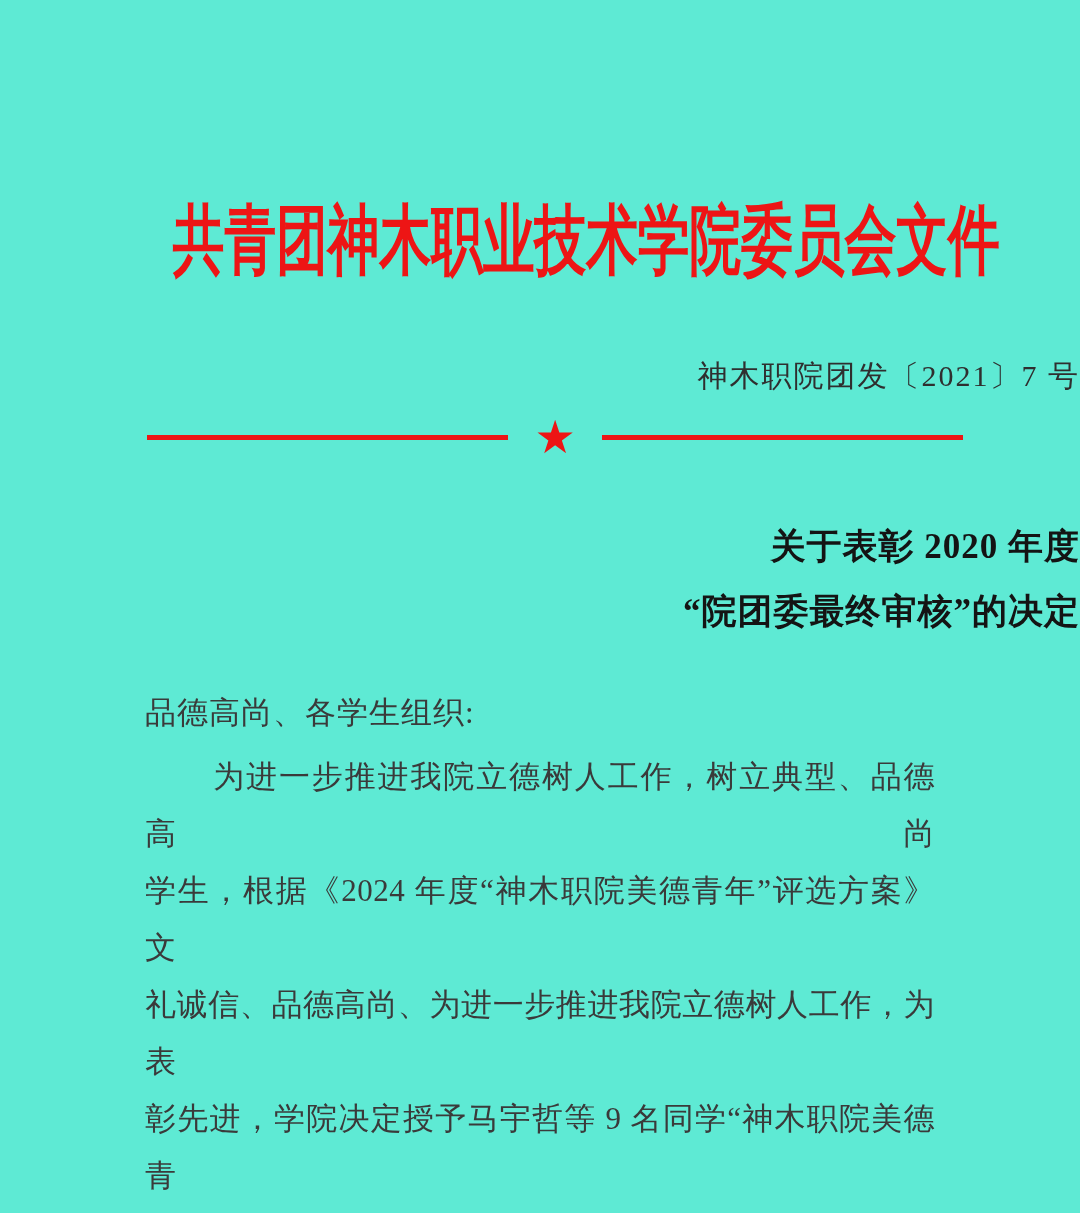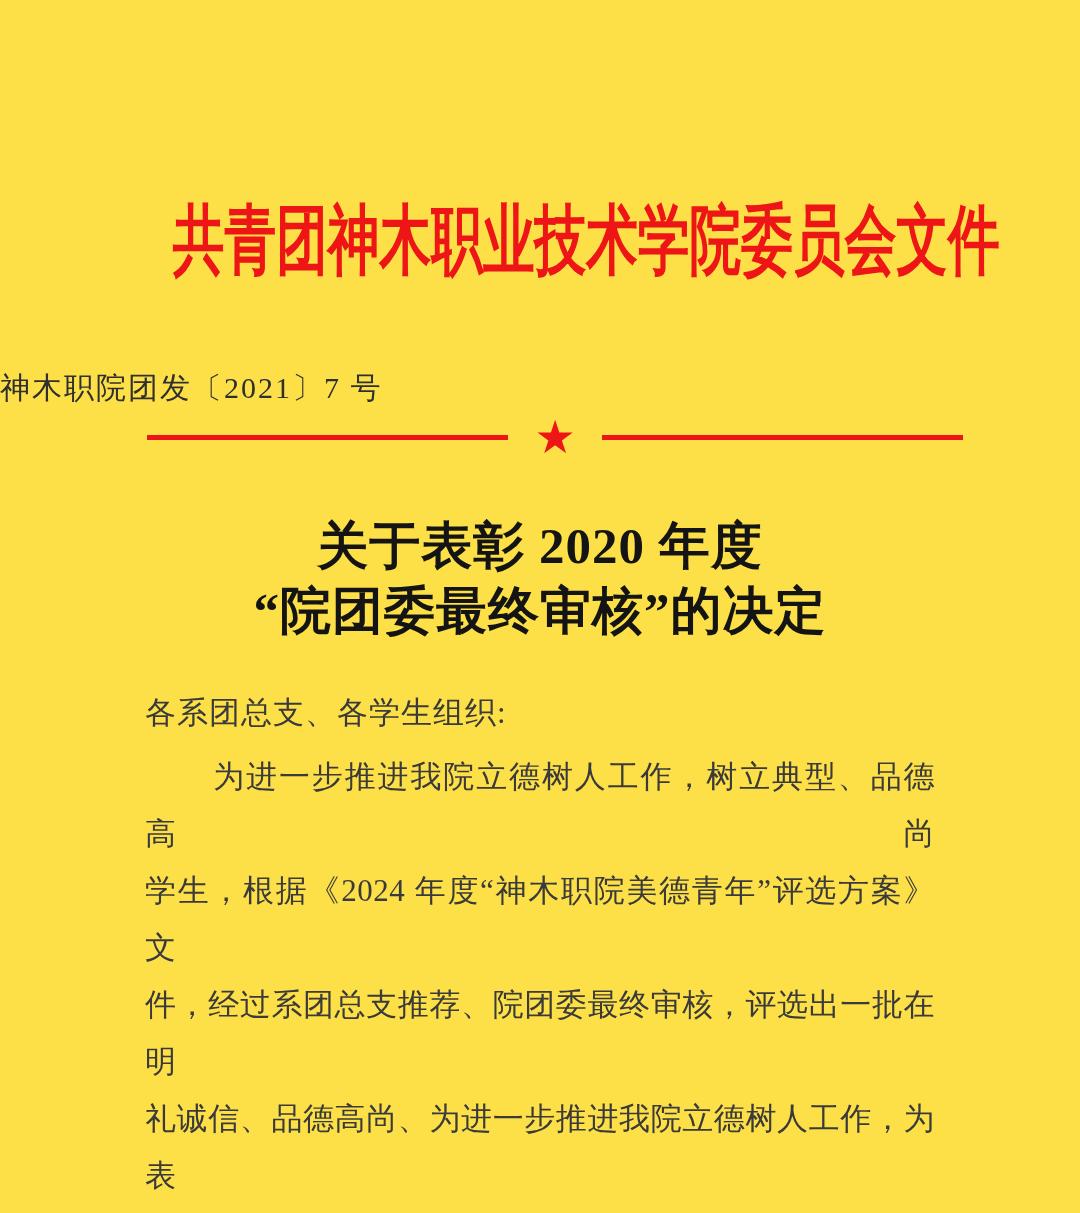--- a/index.html
+++ b/index.html
@@ -4,21 +4,21 @@
 <style>
   html, body {
     margin: 0;
     padding: 0;
     background: #ffffff;
   }
   .page {
     position: relative;
     width: 1080px;
     height: 1213px;
-    background: #fde047;
+    background: #5eead4;
     overflow: hidden;
     font-family: "Liberation Serif", serif;
   }
   
   .redhead {
     position: absolute;
     top: 196px;
     left: 0;
     right: 0;
     text-align: center;
@@ -28,24 +28,24 @@
     font-size: 76px;
     line-height: 88px;
     white-space: nowrap;
     transform: scaleX(0.68);
     transform-origin: center;
     letter-spacing: 0px;
   }
   
   .docnum {
     position: absolute;
-    top: 364px;
+    top: 352px;
     left: 0;
     right: 0;
-    text-align: left;
+    text-align: right;
     font-size: 30px;
     line-height: 48px;
     color: #2f2f2f;
     letter-spacing: 2px;
   }
   
   .rule {
     position: absolute;
     top: 415px;
     left: 147px;
@@ -65,23 +65,23 @@
     line-height: 44px;
     margin: 0 26px;
     font-family: "DejaVu Sans", sans-serif;
   }
   
   .doctitle {
     position: absolute;
     top: 514px;
     left: 0;
     right: 0;
-    text-align: center;
+    text-align: right;
     font-weight: bold;
-    font-size: 51px;
+    font-size: 35px;
     line-height: 65px;
     color: #141414;
     letter-spacing: 1px;
   }
   
   .docbody {
     position: absolute;
     top: 690px;
     left: 145px;
     width: 790px;
@@ -121,26 +121,25 @@
     <span class="star">★</span>
     <div class="seg"></div>
   </div>
 
   <div class="doctitle">
     <div>关于表彰 2020 年度</div>
     <div>“院团委最终审核”的决定</div>
   </div>
 
   <div class="docbody">
-    <div class="salutation">各系团总支、各学生组织:</div>
+    <div class="salutation">品德高尚、各学生组织:</div>
 
     <div class="para">
       <div class="bline just indent">为进一步推进我院立德树人工作，树立典型、品德高尚</div>
       <div class="bline just">学生，根据《2024 年度“神木职院美德青年”评选方案》文</div>
-      <div class="bline just">件，经过系团总支推荐、院团委最终审核，评选出一批在明</div>
       <div class="bline just">礼诚信、品德高尚、为进一步推进我院立德树人工作，为表</div>
       <div class="bline just">彰先进，学院决定授予马宇哲等 9 名同学“神木职院美德青</div>
 
     </div>
 
   </div>
 
 </div>
 
 </body></html>

